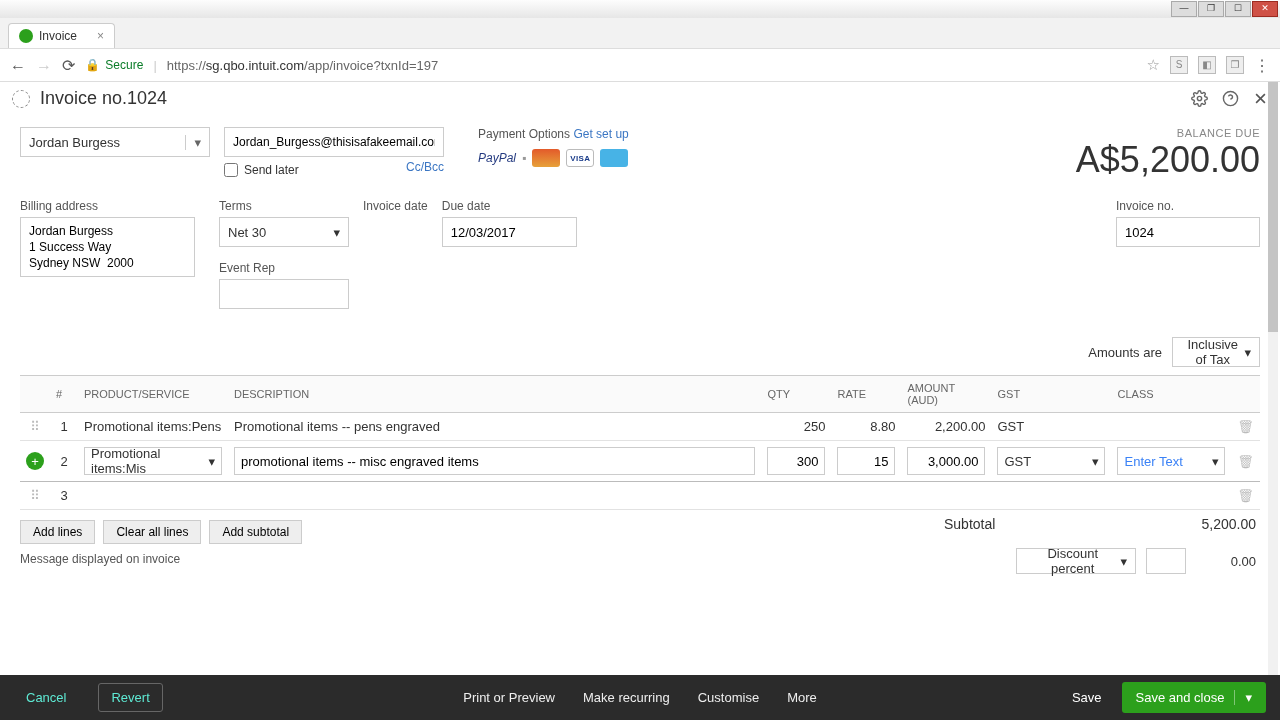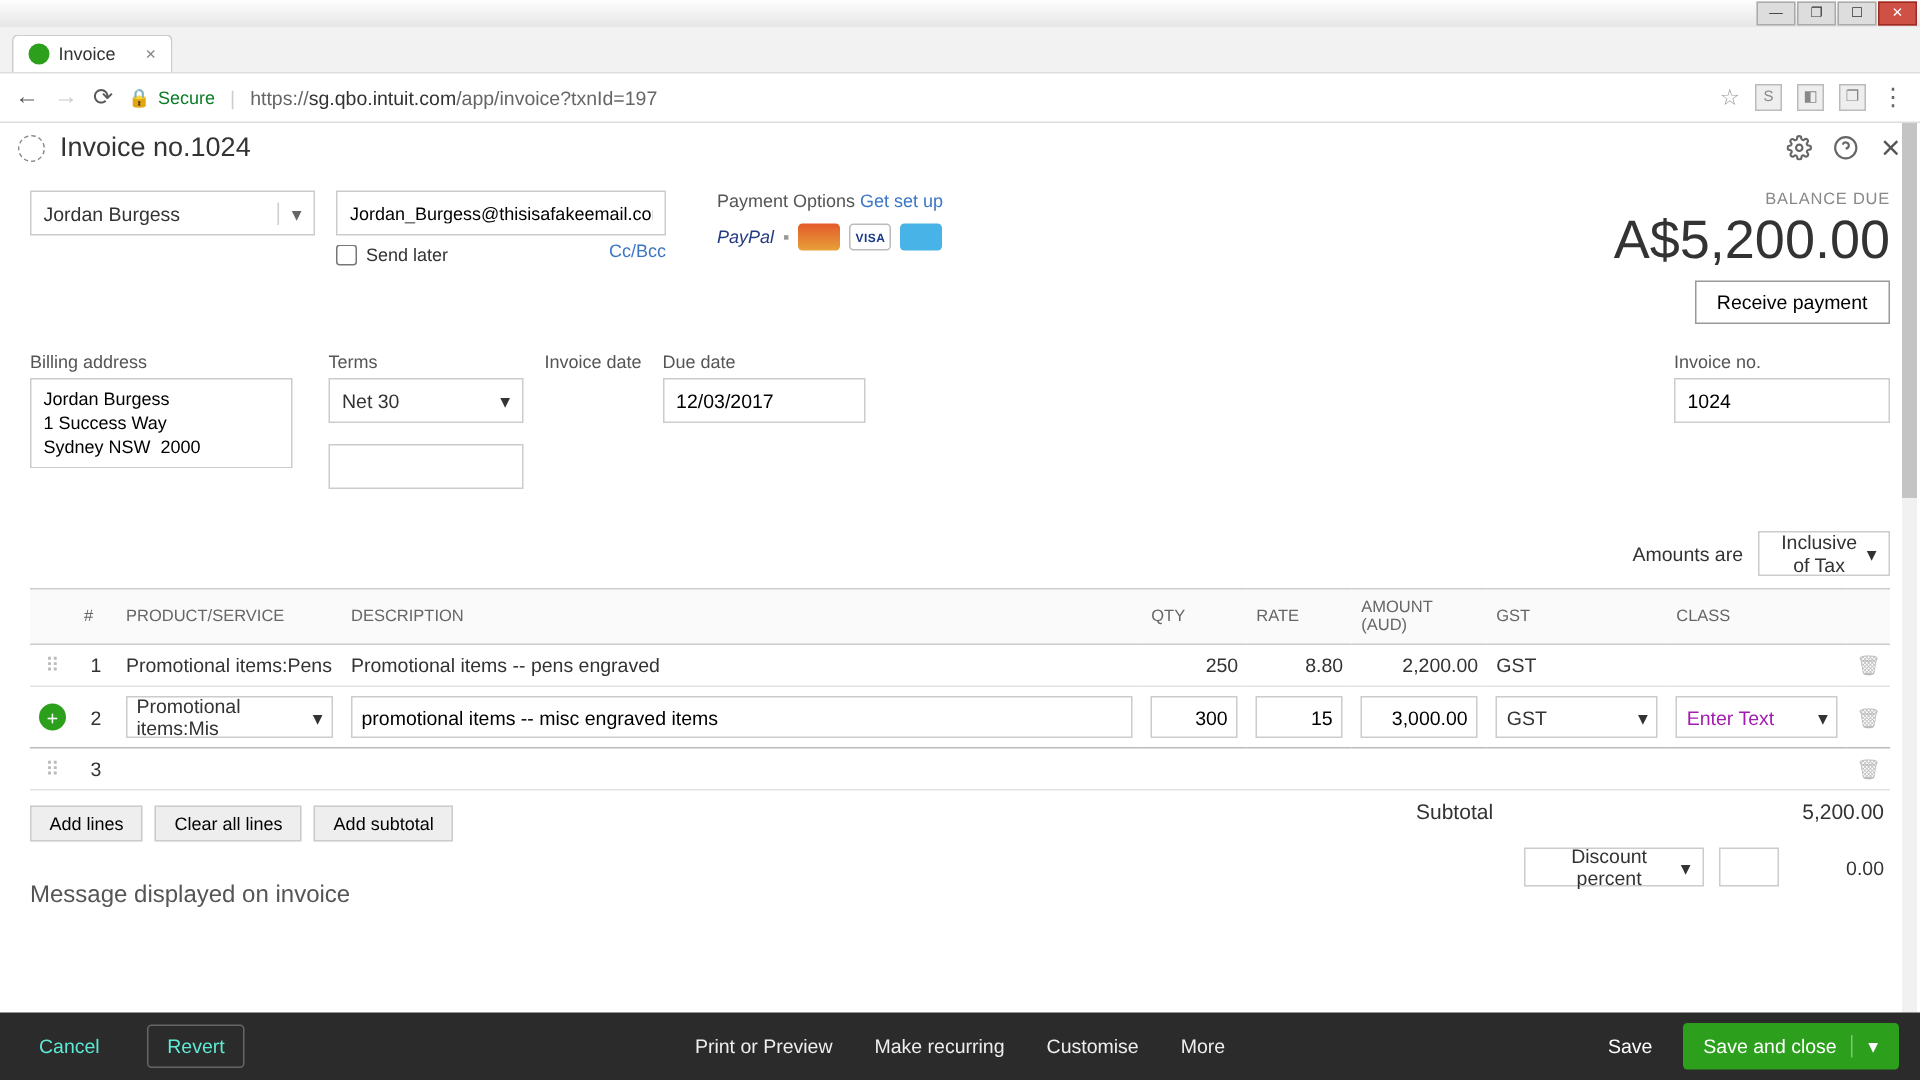--- a/index.html
+++ b/index.html
@@ -126,27 +126,27 @@
 .table td { padding: 6px 6px; border-bottom: 1px solid #e2e2e2; font-size: 13px; vertical-align: middle; }
 .th-r, .td-r { text-align: right; }
 .drag { color: #bbb; cursor: grab; width: 20px; text-align: center; }
 .trash { color: #bbb; cursor: pointer; width: 22px; text-align: center; }
 .rownum { width: 28px; text-align: center; }
 .add-circle { width: 18px; height: 18px; background: #2ca01c; border-radius: 50%; color: #fff; display: inline-flex; align-items: center; justify-content: center; font-size: 13px; line-height: 1; }
 tr.active td { border-top: 1px solid #bbb; border-bottom: 1px solid #bbb; }
 .cell-sel { display: flex; align-items: center; justify-content: space-between; border: 1px solid #ccc; height: 28px; padding: 0 6px; background: #fff; }
 .cell-inp { border: 1px solid #ccc; height: 28px; padding: 0 6px; background: #fff; width: 100%; font-size: 13px; }
 .cell-inp.r { text-align: right; }
-.ph { color: #a21caf; }
+.ph { color: #3b82f6; }
 .table-btns { display: flex; gap: 8px; margin-top: 10px; }
 .tbl-btn { background: #eee; border: 1px solid #ccc; padding: 4px 12px; font-size: 12px; cursor: pointer; }
 .discount-row { display: flex; justify-content: flex-end; align-items: center; gap: 10px; margin-top: 10px; padding-right: 4px; }
 .disc-sel { width: 120px; height: 26px; }
 .disc-amt-box { width: 40px; height: 26px; border: 1px solid #ccc; }
-.msg-label { font-size: 16px; color: #555; margin-top: 27px; }
+.msg-label { font-size: 12px; color: #555; margin-top: 8px; }
 .footer {
   position: absolute; bottom: 0; left: 0; right: 0;
   background: #2b2b2b; color: #eee;
   height: 45px; display: flex; align-items: center;
   padding: 0 14px;
   justify-content: space-between;
 }
 .footer-left, .footer-center, .footer-right { display: flex; align-items: center; gap: 20px; }
 .footer-center { position: absolute; left: 50%; transform: translateX(-50%); gap: 28px; font-size: 13px; }
 .f-btn { background: transparent; border: 1px solid #666; color: #5eead4; padding: 6px 12px; border-radius: 3px; cursor: pointer; font-size: 13px; }
@@ -253,21 +253,20 @@
             <span style="color:#999">▪</span>
             <span class="card mc"></span>
             <span class="card visa">VISA</span>
             <span class="card amex"></span>
           </div>
         </div>
       </div>
       <div class="top-right">
         <div class="bd-label">BALANCE DUE</div>
         <div class="bd-amount">A$5,200.00</div>
-        <button class="recv-btn">Receive payment</button>
       </div>
     </div>
 
     <div class="form-row">
       <div class="form-col">
         <span class="form-label">Billing address</span>
         <textarea class="textarea" style="">Jordan Burgess
 1 Success Way
 Sydney NSW  2000</textarea>
       </div>
@@ -282,20 +281,21 @@
           </div>
           <div class="form-col">
             <span class="form-label">Invoice date</span>
           </div>
           <div class="form-col">
             <span class="form-label">Due date</span>
             <input class="input date" value="12/03/2017" style="">
           </div>
         </div>
         <div class="form-col">
+          <span class="form-label">Event Rep</span>
           <input class="input terms" value="" style="">
         </div>
       </div>
       <div class="form-col invno-col">
         <span class="form-label">Invoice no.</span>
         <input class="input invno" value="1024" style="">
       </div>
     </div>
 
     <div class="amounts-are">

